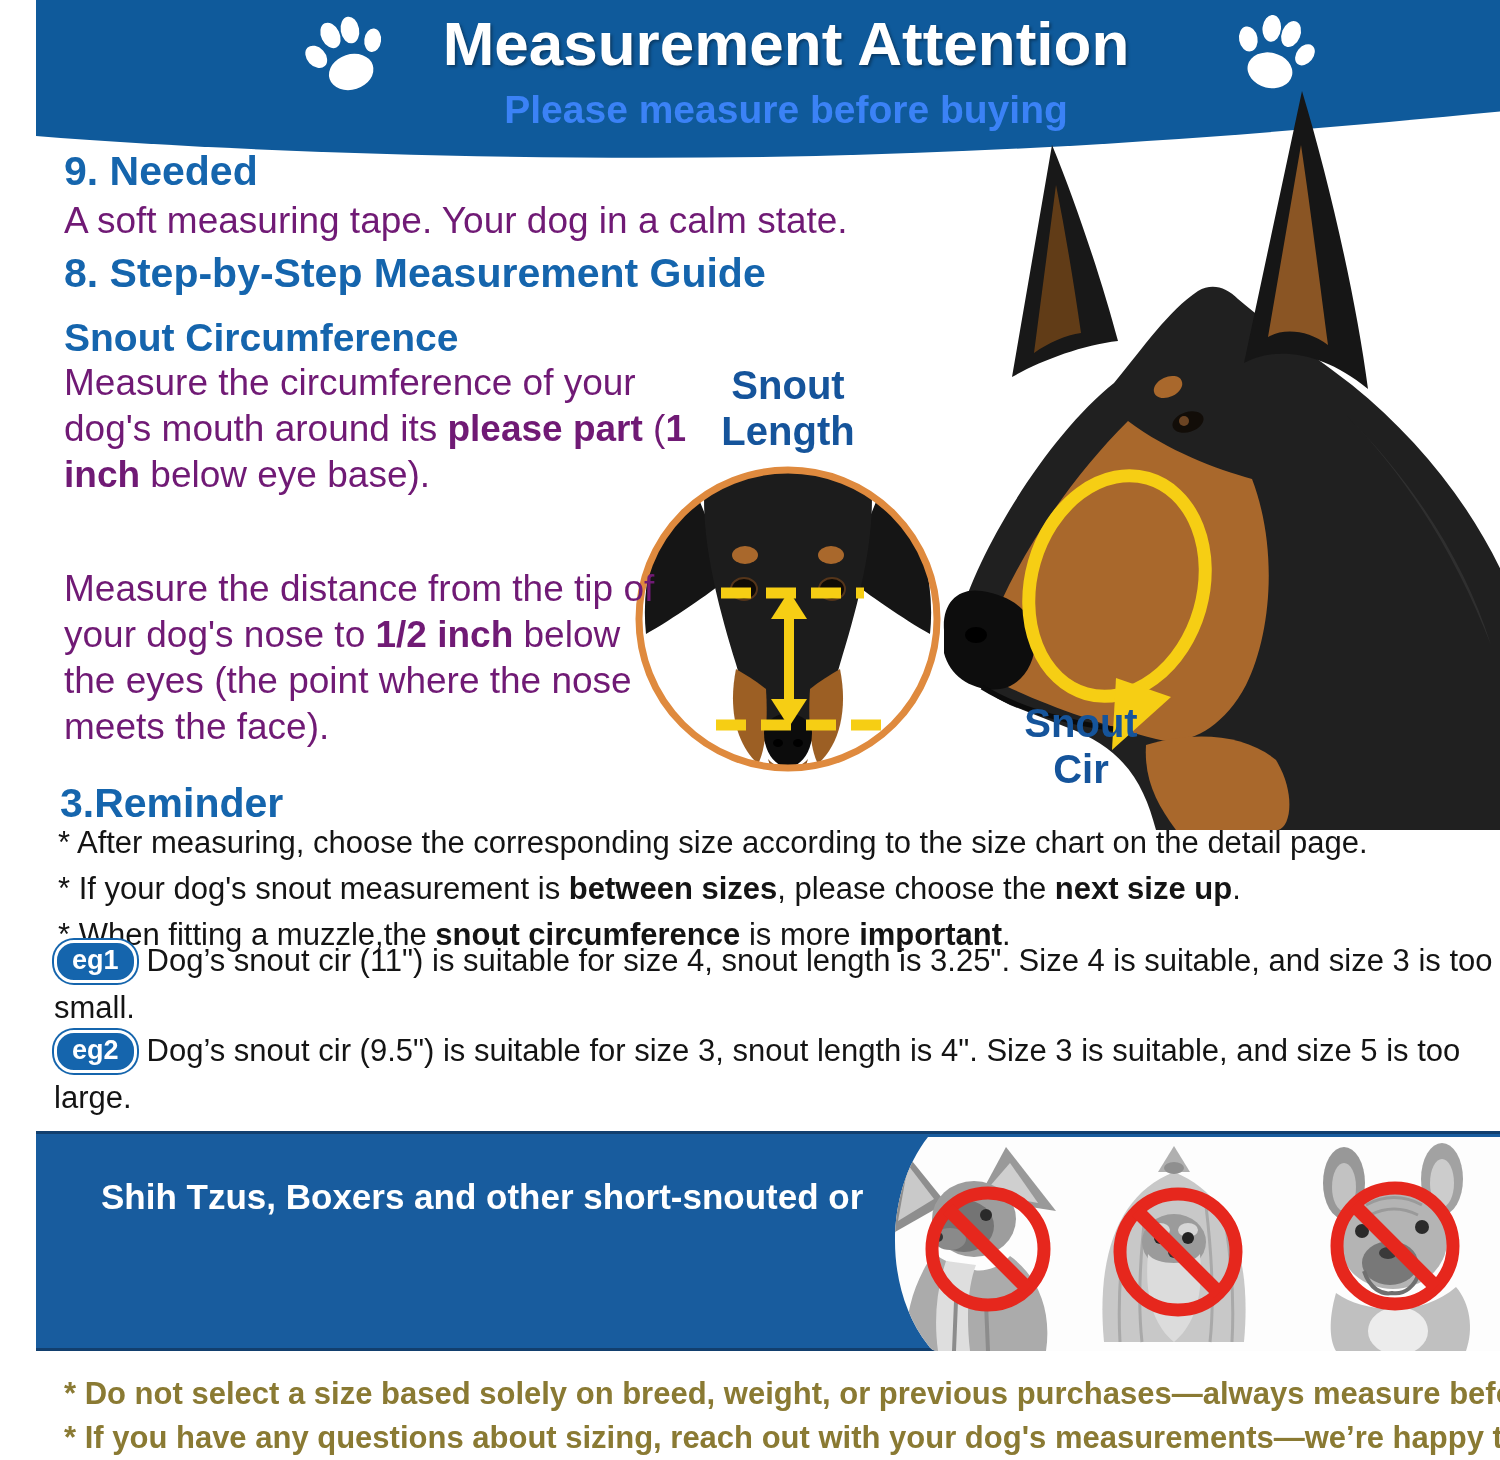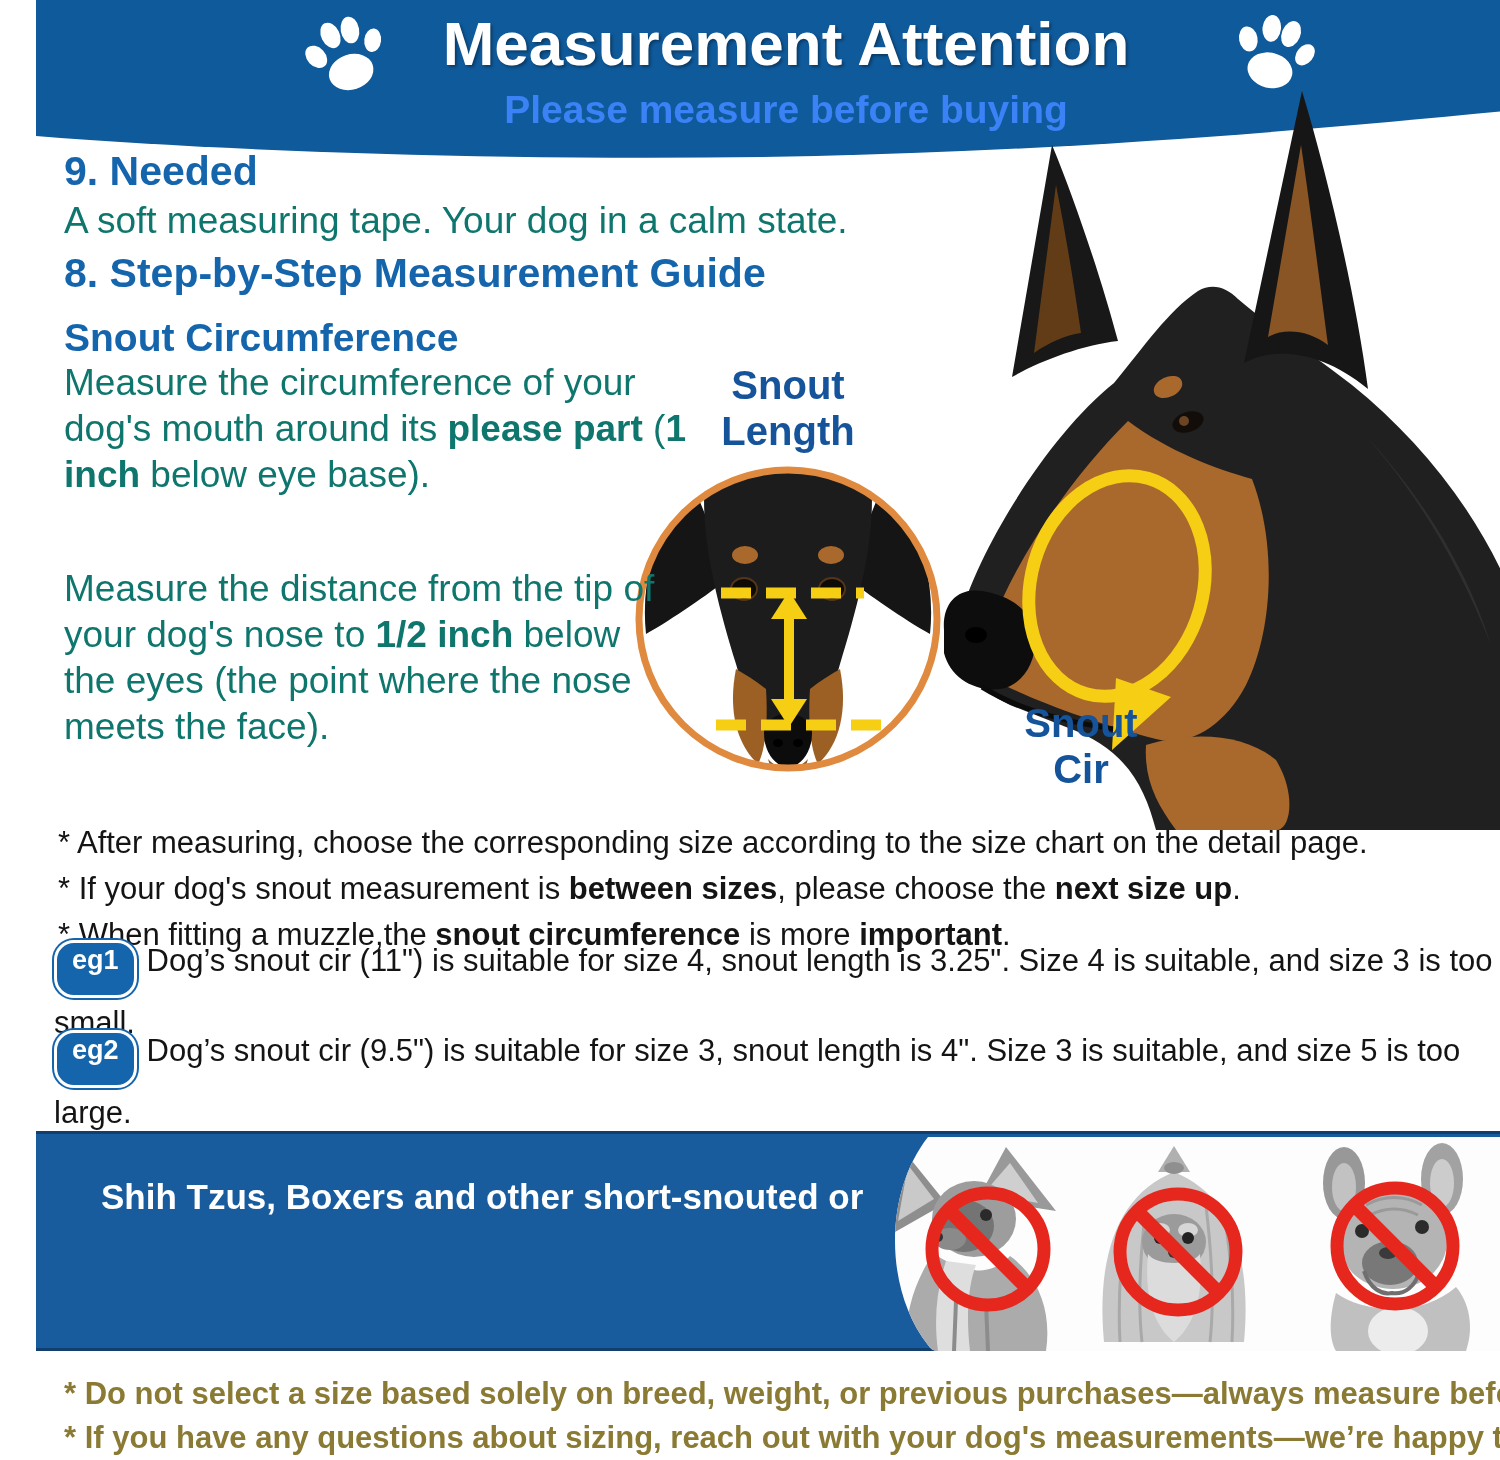--- a/index.html
+++ b/index.html
@@ -8,31 +8,31 @@
   .abs{position:absolute;}
   
   .header-svg{left:0;top:0;z-index:1;}
   .page-title{left:0;top:8px;width:100%;text-align:center;color:#fff;font-size:62px;font-weight:700;
               z-index:4;text-shadow:2px 2px 3px rgba(0,0,0,.35);}
   .page-subtitle{left:0;top:88px;width:100%;text-align:center;color:#3b82f6;font-size:39px;font-weight:700;z-index:4;}
   .paw{z-index:4;}
   
   .h-num{font-size:41px;font-weight:700;color:#1565AD;z-index:3;white-space:nowrap;}
   .h-sub{font-size:39px;font-weight:700;color:#1565AD;z-index:3;white-space:nowrap;}
-  .body-text{font-size:37px;line-height:46px;color:#0f766e;z-index:3;}
+  .body-text{font-size:37px;line-height:46px;color:#701a75;z-index:3;}
   .nowrap{white-space:nowrap;}
   .b{font-weight:700;}
   
   .diagram-label{font-size:40px;font-weight:700;color:#15549B;text-align:center;line-height:46px;z-index:5;}
   
   .bullets{left:22px;top:820px;width:1480px;z-index:3;}
   .bullets p{margin:0;font-size:31px;line-height:46px;color:#141414;}
   .example{left:18px;width:1478px;font-size:31px;line-height:45px;color:#141414;z-index:3;}
   .eg-badge{display:inline-block;background:#1565AD;color:#fff;font-size:27px;font-weight:700;
-            line-height:33px;padding:1px 15px 18px 15px;border-radius:20px;border:3px solid #fff;
+            line-height:33px;padding:1px 15px 3px 15px;border-radius:20px;border:3px solid #fff;
             box-shadow:0 0 0 2px #1565AD;margin-right:10px;transform:translateY(-2px);}
   
   .banner{left:0;top:1131px;width:1500px;height:220px;background:#185C9E;z-index:2;
           border-top:3px solid #123F6E;border-bottom:3px solid #123F6E;box-sizing:border-box;}
   .banner-text{left:65px;top:1172px;z-index:4;color:#fff;font-size:35px;font-weight:700;line-height:49px;}
   .banner-text span{display:block;white-space:nowrap;}
   
   .footer-notes{left:28px;top:1372px;width:1460px;z-index:3;}
   .footer-notes p{margin:0;font-size:31px;line-height:44px;font-weight:600;color:#8A7A33;white-space:nowrap;}
   svg{display:block;}
@@ -158,20 +158,21 @@
       </g>
     </g>
     <circle cx="160" cy="160" r="149" fill="none" stroke="#DF8A3E" stroke-width="7"></circle>
   </svg>
 
   <div class="abs diagram-label" style="left:955px;top:700px;width:180px;">
     <span style="display:block;">Snout</span>
     <span style="display:block;">Cir</span>
   </div>
 
+  <div class="abs h-num" style="left:24px;top:780px;">3.Reminder</div>
   <div class="abs bullets">
     <p><span>* After measuring, choose the corresponding size according to the size chart on the detail page.</span></p>
     <p><span>* If your dog's snout measurement is </span><span class="b">between sizes</span><span>, please choose the </span><span class="b">next size up</span><span>.</span></p>
     <p><span>* When fitting a muzzle,the </span><span class="b">snout circumference</span><span> is more </span><span class="b">important</span><span>.</span></p>
   </div>
 
   <p class="abs example" style="top:938px;margin:0;">
     <span class="eg-badge">eg1</span><span>Dog’s snout cir (11") is suitable for size 4, snout length is 3.25". Size 4 is suitable, and size 3 is too small.</span>
   </p>
   <p class="abs example" style="top:1028px;margin:0;">

